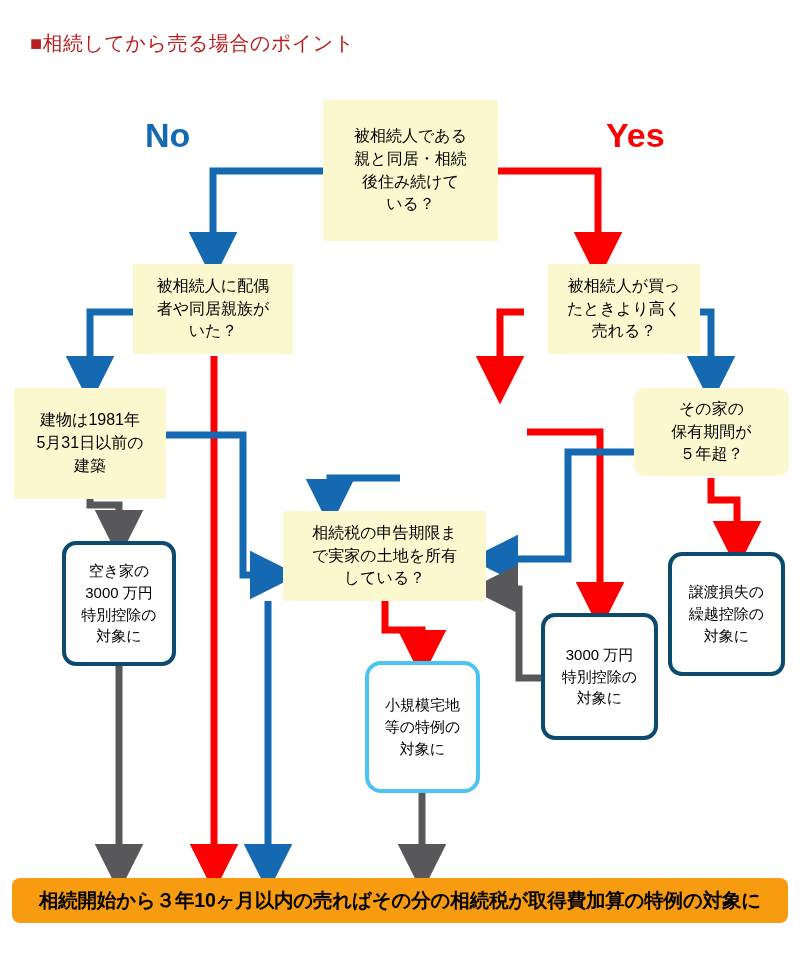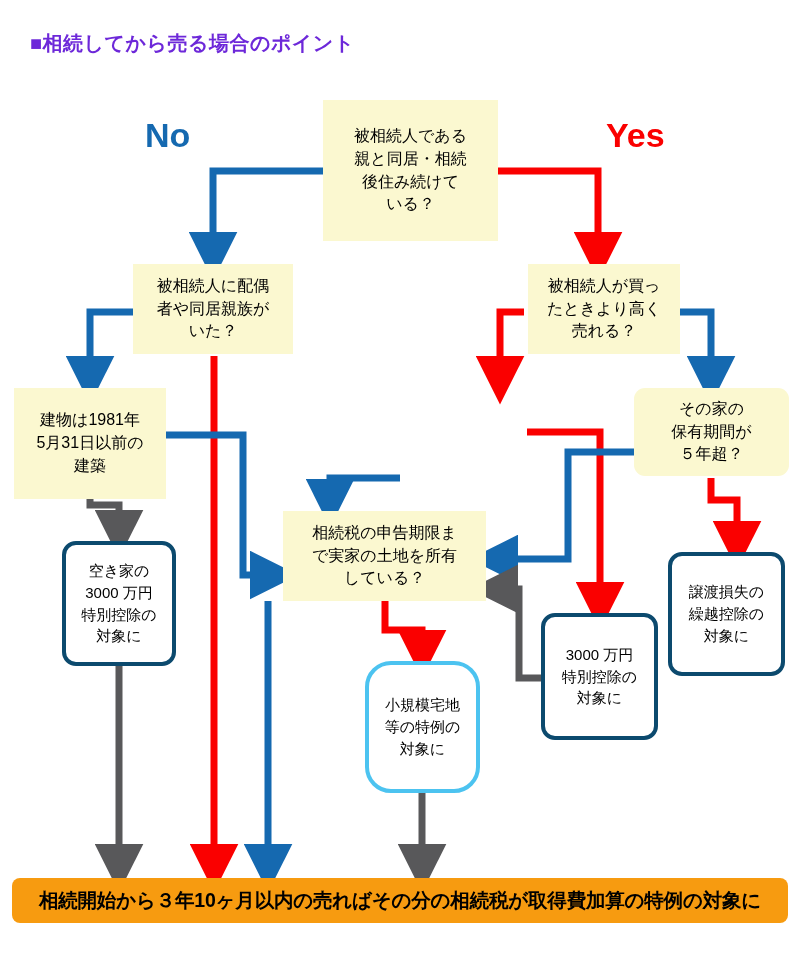--- a/index.html
+++ b/index.html
@@ -26,22 +26,22 @@
     width: 800px;
     height: 965px;
     pointer-events: none;
   }
 
   .title {
     position: absolute;
     left: 30px;
     top: 30px;
     font-size: 20px;
-    font-weight: bold;
-    color: #6d28d9;
+    font-weight: normal;
+    color: #b91c1c;
     letter-spacing: 0.5px;
     white-space: nowrap;
   }
 
   .branch-label {
     position: absolute;
     font-size: 34px;
     font-weight: bold;
     font-style: normal;
     line-height: 1;
@@ -70,21 +70,21 @@
   .node.result-orange {
     background: #ffffff;
     border: 4px solid #0c4a6e;
     border-radius: 14px;
     font-size: 15px;
     line-height: 1.45;
   }
   .node.result-blue {
     background: #ffffff;
     border: 4px solid #4cc3f0;
-    border-radius: 26px;
+    border-radius: 16px;
     font-size: 15px;
     line-height: 1.45;
   }
 
   .banner {
     position: absolute;
     box-sizing: border-box;
     background: #f79b10;
     border-radius: 8px;
     color: #000000;
@@ -161,21 +161,21 @@
 
   <div class="node question" style="left:133px; top:264px; width:160px; height:90px;">被相続人に配偶
 者や同居親族が
 いた？</div>
 
   <div class="node question" style="left:323px; top:100px; width:175px; height:141px;">被相続人である
 親と同居・相続
 後住み続けて
 いる？</div>
 
-  <div class="node question" style="left:528px; top:264px; width:152px; height:90px;">被相続人が買っ
+  <div class="node question" style="left:548px; top:264px; width:152px; height:90px;">被相続人が買っ
 たときより高く
 売れる？</div>
 
   <div class="node question" style="left:14px; top:388px; width:152px; height:111px;">建物は1981年
 5月31日以前の
 建築</div>
 
 
   <div class="node question" style="left:634px; top:388px; width:155px; height:88px;border-radius:11px;">その家の
 保有期間が

